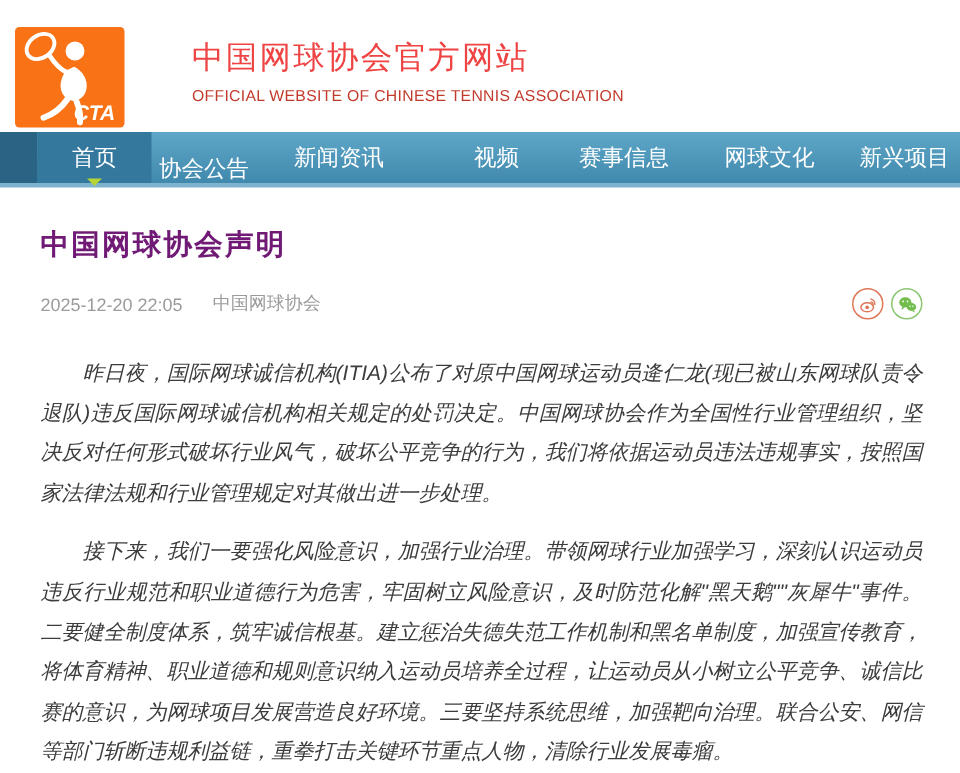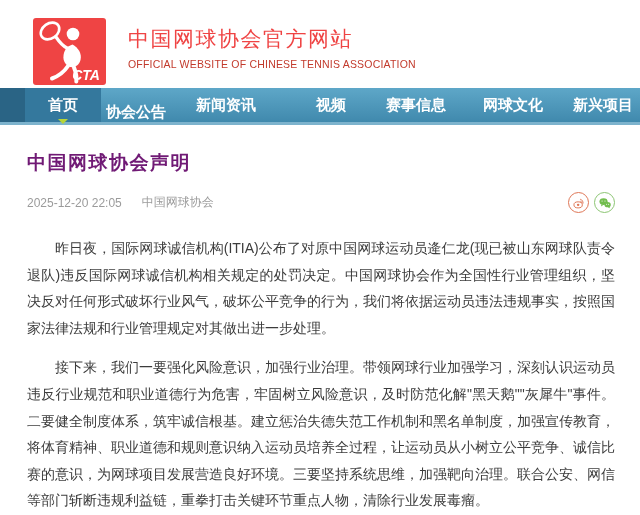--- a/index.html
+++ b/index.html
@@ -3,43 +3,43 @@
 <meta charset="utf-8">
 <style>
   html,body{margin:0;padding:0;}
   body{
     width:640px;height:515px;overflow:hidden;background:#ffffff;
     font-family:"Liberation Sans","DejaVu Sans",sans-serif;
   }
   
   .header{position:relative;height:88px;background:#ffffff;}
   .logo{
-    position:absolute;left:33px;top:18px;width:73px;height:67px;
-    background:#ef4444;border-radius:3px;cursor:pointer;
+    position:absolute;left:10px;top:18px;width:73px;height:67px;
+    background:#f97316;border-radius:3px;cursor:pointer;
   }
   .logo svg{display:block;width:100%;height:100%;}
   .titles{position:absolute;left:128px;top:27px;}
   .title-cn{
     font-size:21px;font-weight:normal;color:#ef4444;letter-spacing:1.5px;
     line-height:1.1;
   }
   .title-en{
     font-size:10.5px;font-weight:normal;color:#c23a2c;margin-top:8px;
     letter-spacing:0.2px;
   }
   
   .nav{
     position:relative;display:flex;align-items:stretch;height:34px;
     background:linear-gradient(180deg,#5ea7c8 0%,#4089ad 100%);
     border-bottom:3px solid #7db3cd;
   }
   .nav-band{width:25px;background:#2a6485;}
   .nav-item{
     display:flex;align-items:center;justify-content:center;
-    color:#ffffff;font-size:15px;font-weight:bold;cursor:pointer;
+    color:#ffffff;font-size:15px;font-weight:normal;cursor:pointer;
     position:relative;white-space:nowrap;
   }
   .nav-item.active{width:76px;background:#34789d;}
   .ni-2{width:70px;align-items:flex-end;}
   .ni-3{width:70px;margin-left:20px;}
   .ni-4{width:40px;margin-left:50px;}
   .ni-5{width:70px;margin-left:30px;}
   .ni-6{width:70px;margin-left:27px;}
   .ni-7{width:64px;margin-left:23px;}
   .active-marker{
@@ -61,21 +61,21 @@
   .a-source{margin-left:20px;text-align:center;}
   .share{margin-left:auto;display:flex;gap:5px;}
   .share-btn{
     width:21px;height:21px;border-radius:50%;box-sizing:border-box;
     display:flex;align-items:center;justify-content:center;cursor:pointer;
     background:#fff;
   }
   .share-btn.weibo{border:1px solid #df7757;}
   .share-btn.wechat{border:1px solid #8cc573;}
   .share-btn svg{display:block;}
-  .a-body{margin-top:22px;}
+  .a-body{margin-top:22px;font-style:italic;}
   .a-body p{
     font-size:14px;line-height:1.9;color:#3c3c3c;
     text-align:justify;text-indent:2em;margin:0;
   }
   .a-body p + p{margin-top:13px;}
   .a-body p:first-child{margin-top:14px;}
 </style>
 </head>
 <body>
 

